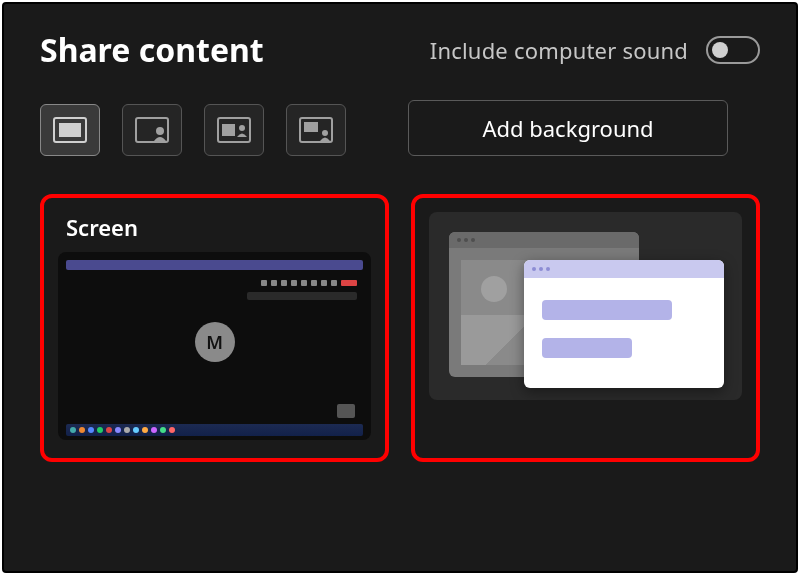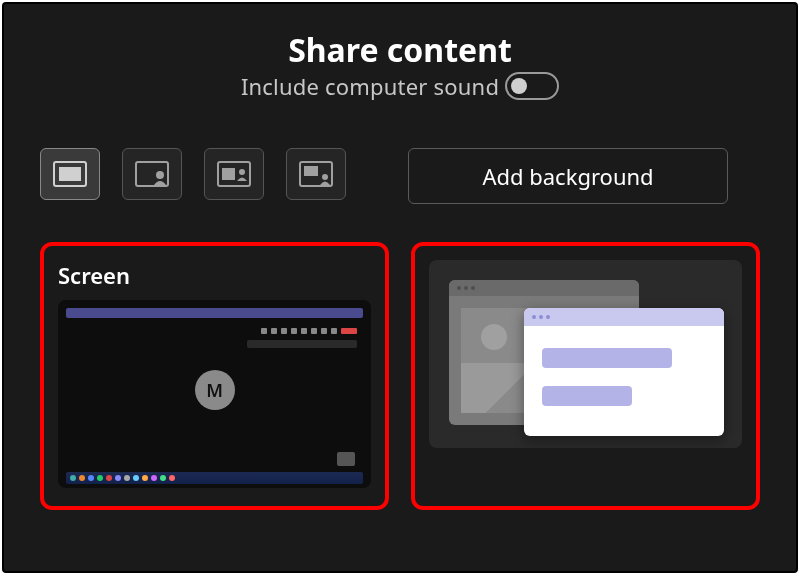--- a/index.html
+++ b/index.html
@@ -18,31 +18,30 @@
     height: 571px;
     margin: 2px;
     color: #ffffff;
     padding: 24px 36px;
   }
 
   .header-row {
     display: flex;
     align-items: center;
     justify-content: space-between;
-    margin-bottom: 47px;
-    flex-direction: column;
+    margin-bottom: 29px;
   }
   .title {
     font-size: 32px;
     font-weight: 700;
   }
   .sound-row {
     display: flex;
     align-items: center;
-    gap: 6px;
+    gap: 18px;
   }
   .sound-label {
     font-size: 22px;
     color: #c7c7c7;
     letter-spacing: 0.2px;
   }
   .toggle {
     width: 54px;
     height: 28px;
     border: 2px solid #9a9a9a;
@@ -62,21 +61,21 @@
 
   .section-label {
     font-size: 22px;
     font-weight: 600;
     color: #ffffff;
     margin-bottom: 18px;
   }
 
   .modes-row {
     display: flex;
-    align-items: flex-start;
+    align-items: flex-end;
     gap: 22px;
   }
   .mode-btn {
     width: 60px;
     height: 52px;
     border: 1px solid #555;
     border-radius: 6px;
     background: #252525;
     display: flex;
     align-items: center;
@@ -116,20 +115,21 @@
     border-radius: 12px;
     padding: 14px 14px 18px 14px;
     cursor: pointer;
     background: #1a1a1a;
   }
   .card-title {
     font-size: 22px;
     font-weight: 600;
     color: #ffffff;
     margin-bottom: 10px;
+    margin-left: 8px;
   }
 
   
   .screen-thumb {
     position: relative;
     width: 100%;
     height: 188px;
     background: #0d0d0d;
     border-radius: 8px;
     overflow: hidden;

